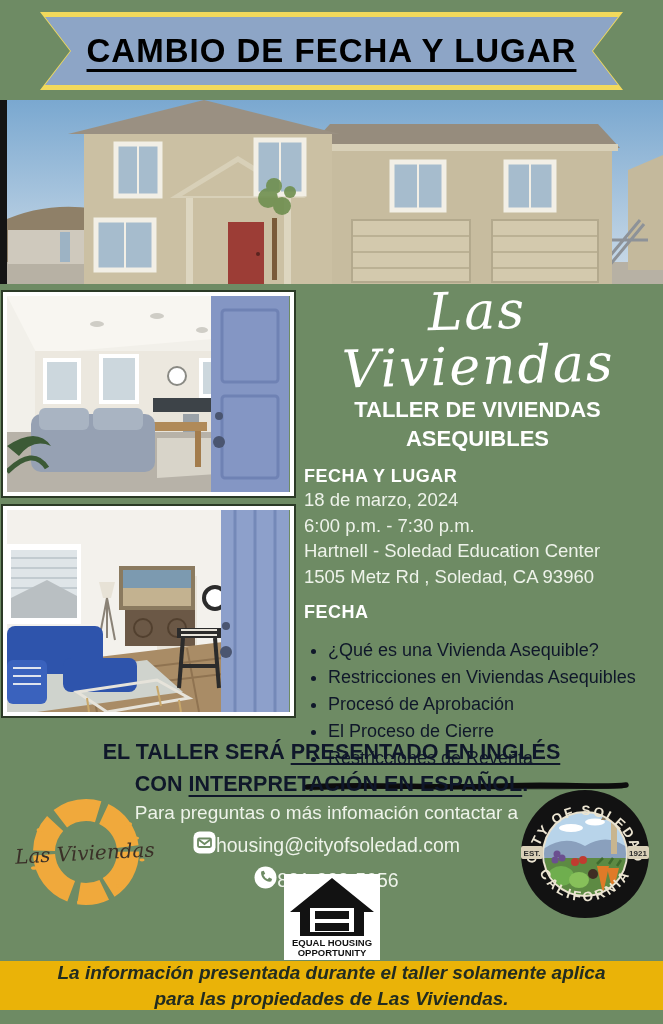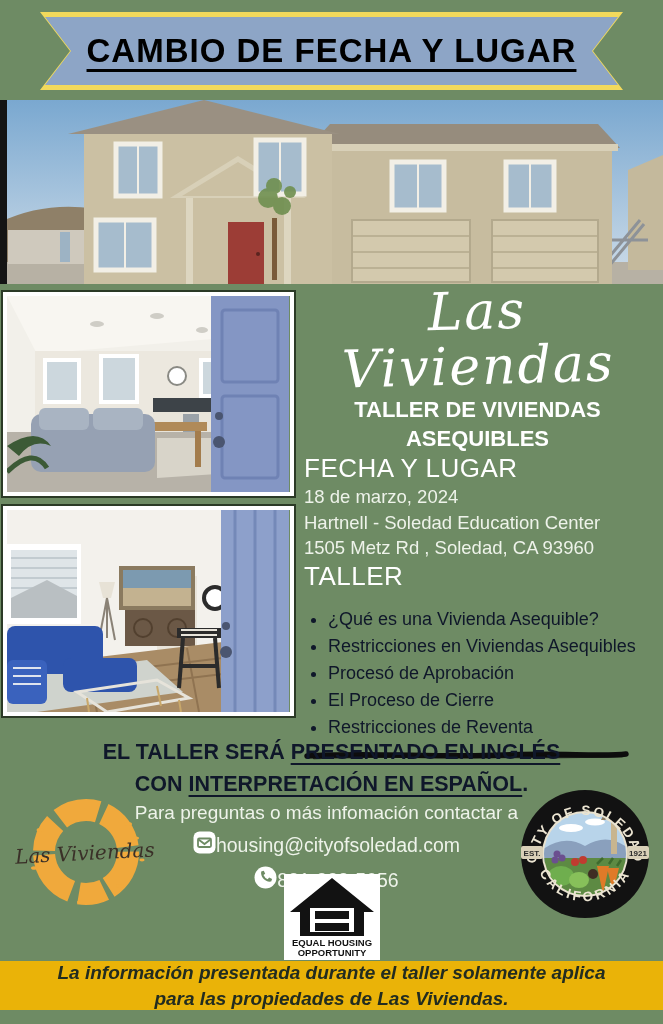--- a/index.html
+++ b/index.html
@@ -28,21 +28,21 @@
   .content{ position:absolute; top:292px; left:0; right:0; display:flex; }
   .photos-col{ width:294px; display:flex; flex-direction:column; gap:10px; padding-left:3px; }
   .photo-frame{ border:4px solid #ffffff; outline:2px solid #2b3a26; font-size:0; }
   .text-col{ flex:1; padding:0 12px 0 10px; color:#ffffff; }
   .script-title{
     font-family:"DejaVu Serif", serif; font-style:italic;
     font-size:52px; line-height:1.05; text-align:center; letter-spacing:2px;
     margin-top:-8px; transform:rotate(-1.5deg);
   }
   .subtitle{ font-weight:bold; font-size:22px; line-height:1.3; text-align:center; margin-top:3px; }
-  .section-heading{ font-weight:normal; font-size:26px; letter-spacing:.5px; }
+  .section-heading{ font-weight:bold; font-size:18px; margin-top:13px; letter-spacing:.5px; }
   .detail-line{ font-size:18.5px; line-height:1.38; color:#eef3ea; }
   .temas-list{ list-style:disc; margin-top:14px; padding-left:24px; font-size:18px; line-height:1.5; color:#0f172a; }
   .marker-stroke{ margin-top:6px; }
   
   .notice{
     position:absolute; top:736px; left:40px; right:40px; text-align:center;
     color:#0f172a; font-weight:bold; font-size:21.5px; line-height:1.5;
   }
   .notice .ul{ text-decoration:underline; text-underline-offset:4px; text-decoration-thickness:2px; }
   .contact{ position:absolute; top:802px; left:100px; right:110px; text-align:center; color:#eef3ea; }
@@ -276,24 +276,25 @@
         </svg>
       </div>
     </div>
 
     <div class="text-col">
       <div class="script-title">Las Viviendas</div>
       <div class="subtitle">TALLER DE VIVIENDAS ASEQUIBLES</div>
 
       <div class="section-heading">FECHA Y LUGAR</div>
       <div class="detail-line">18 de marzo, 2024</div>
+      <div class="detail-line">6:00 p.m. - 7:30 p.m.</div>
       <div class="detail-line">Hartnell - Soledad Education Center</div>
       <div class="detail-line">1505 Metz Rd , Soledad, CA 93960</div>
 
-      <div class="section-heading">TALLER</div>
+      <div class="section-heading">FECHA</div>
       <ul class="temas-list">
         <li>¿Qué es una Vivienda Asequible?</li>
         <li>Restricciones en Viviendas Asequibles</li>
         <li>Procesó de Aprobación</li>
         <li>El Proceso de Cierre</li>
         <li>Restricciones de Reventa</li>
       </ul>
       <div class="marker-stroke">
         <svg width="326" height="12" viewBox="0 0 326 12">
           <path d="M3,7 C60,3 140,9 200,6 C250,3.5 300,8 322,5" stroke="#0d0d0d" stroke-width="5.5" fill="none" stroke-linecap="round"></path>

